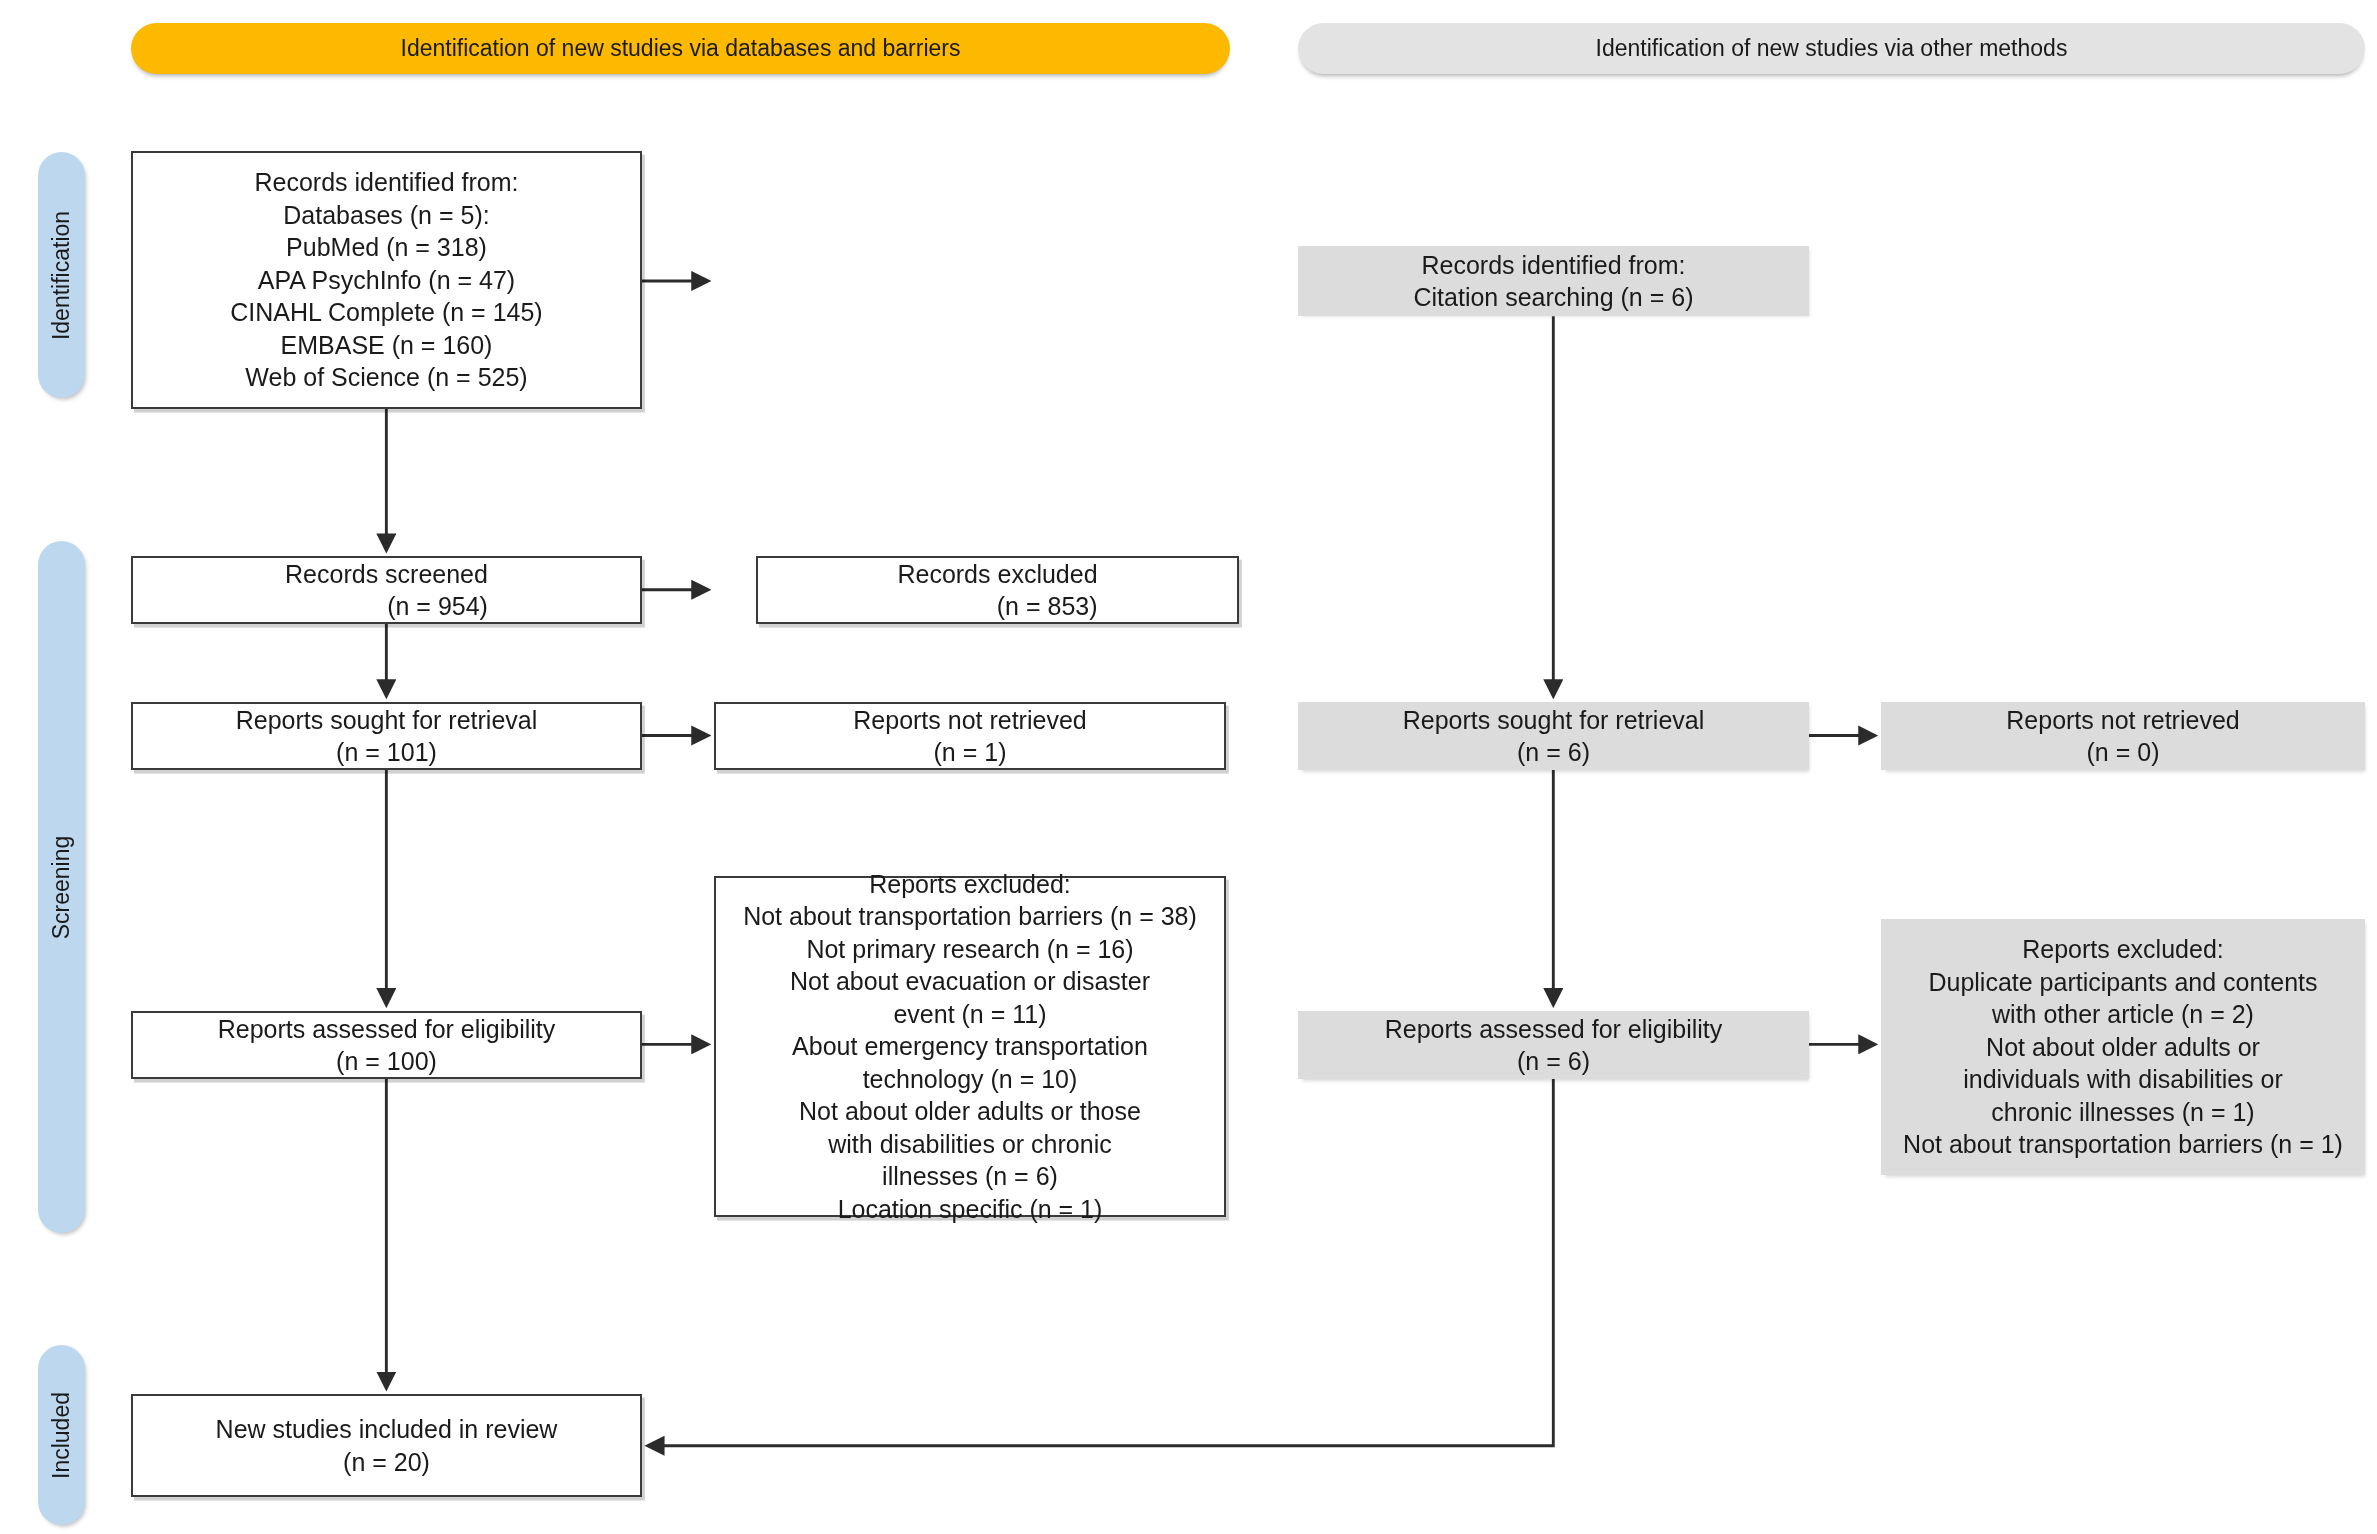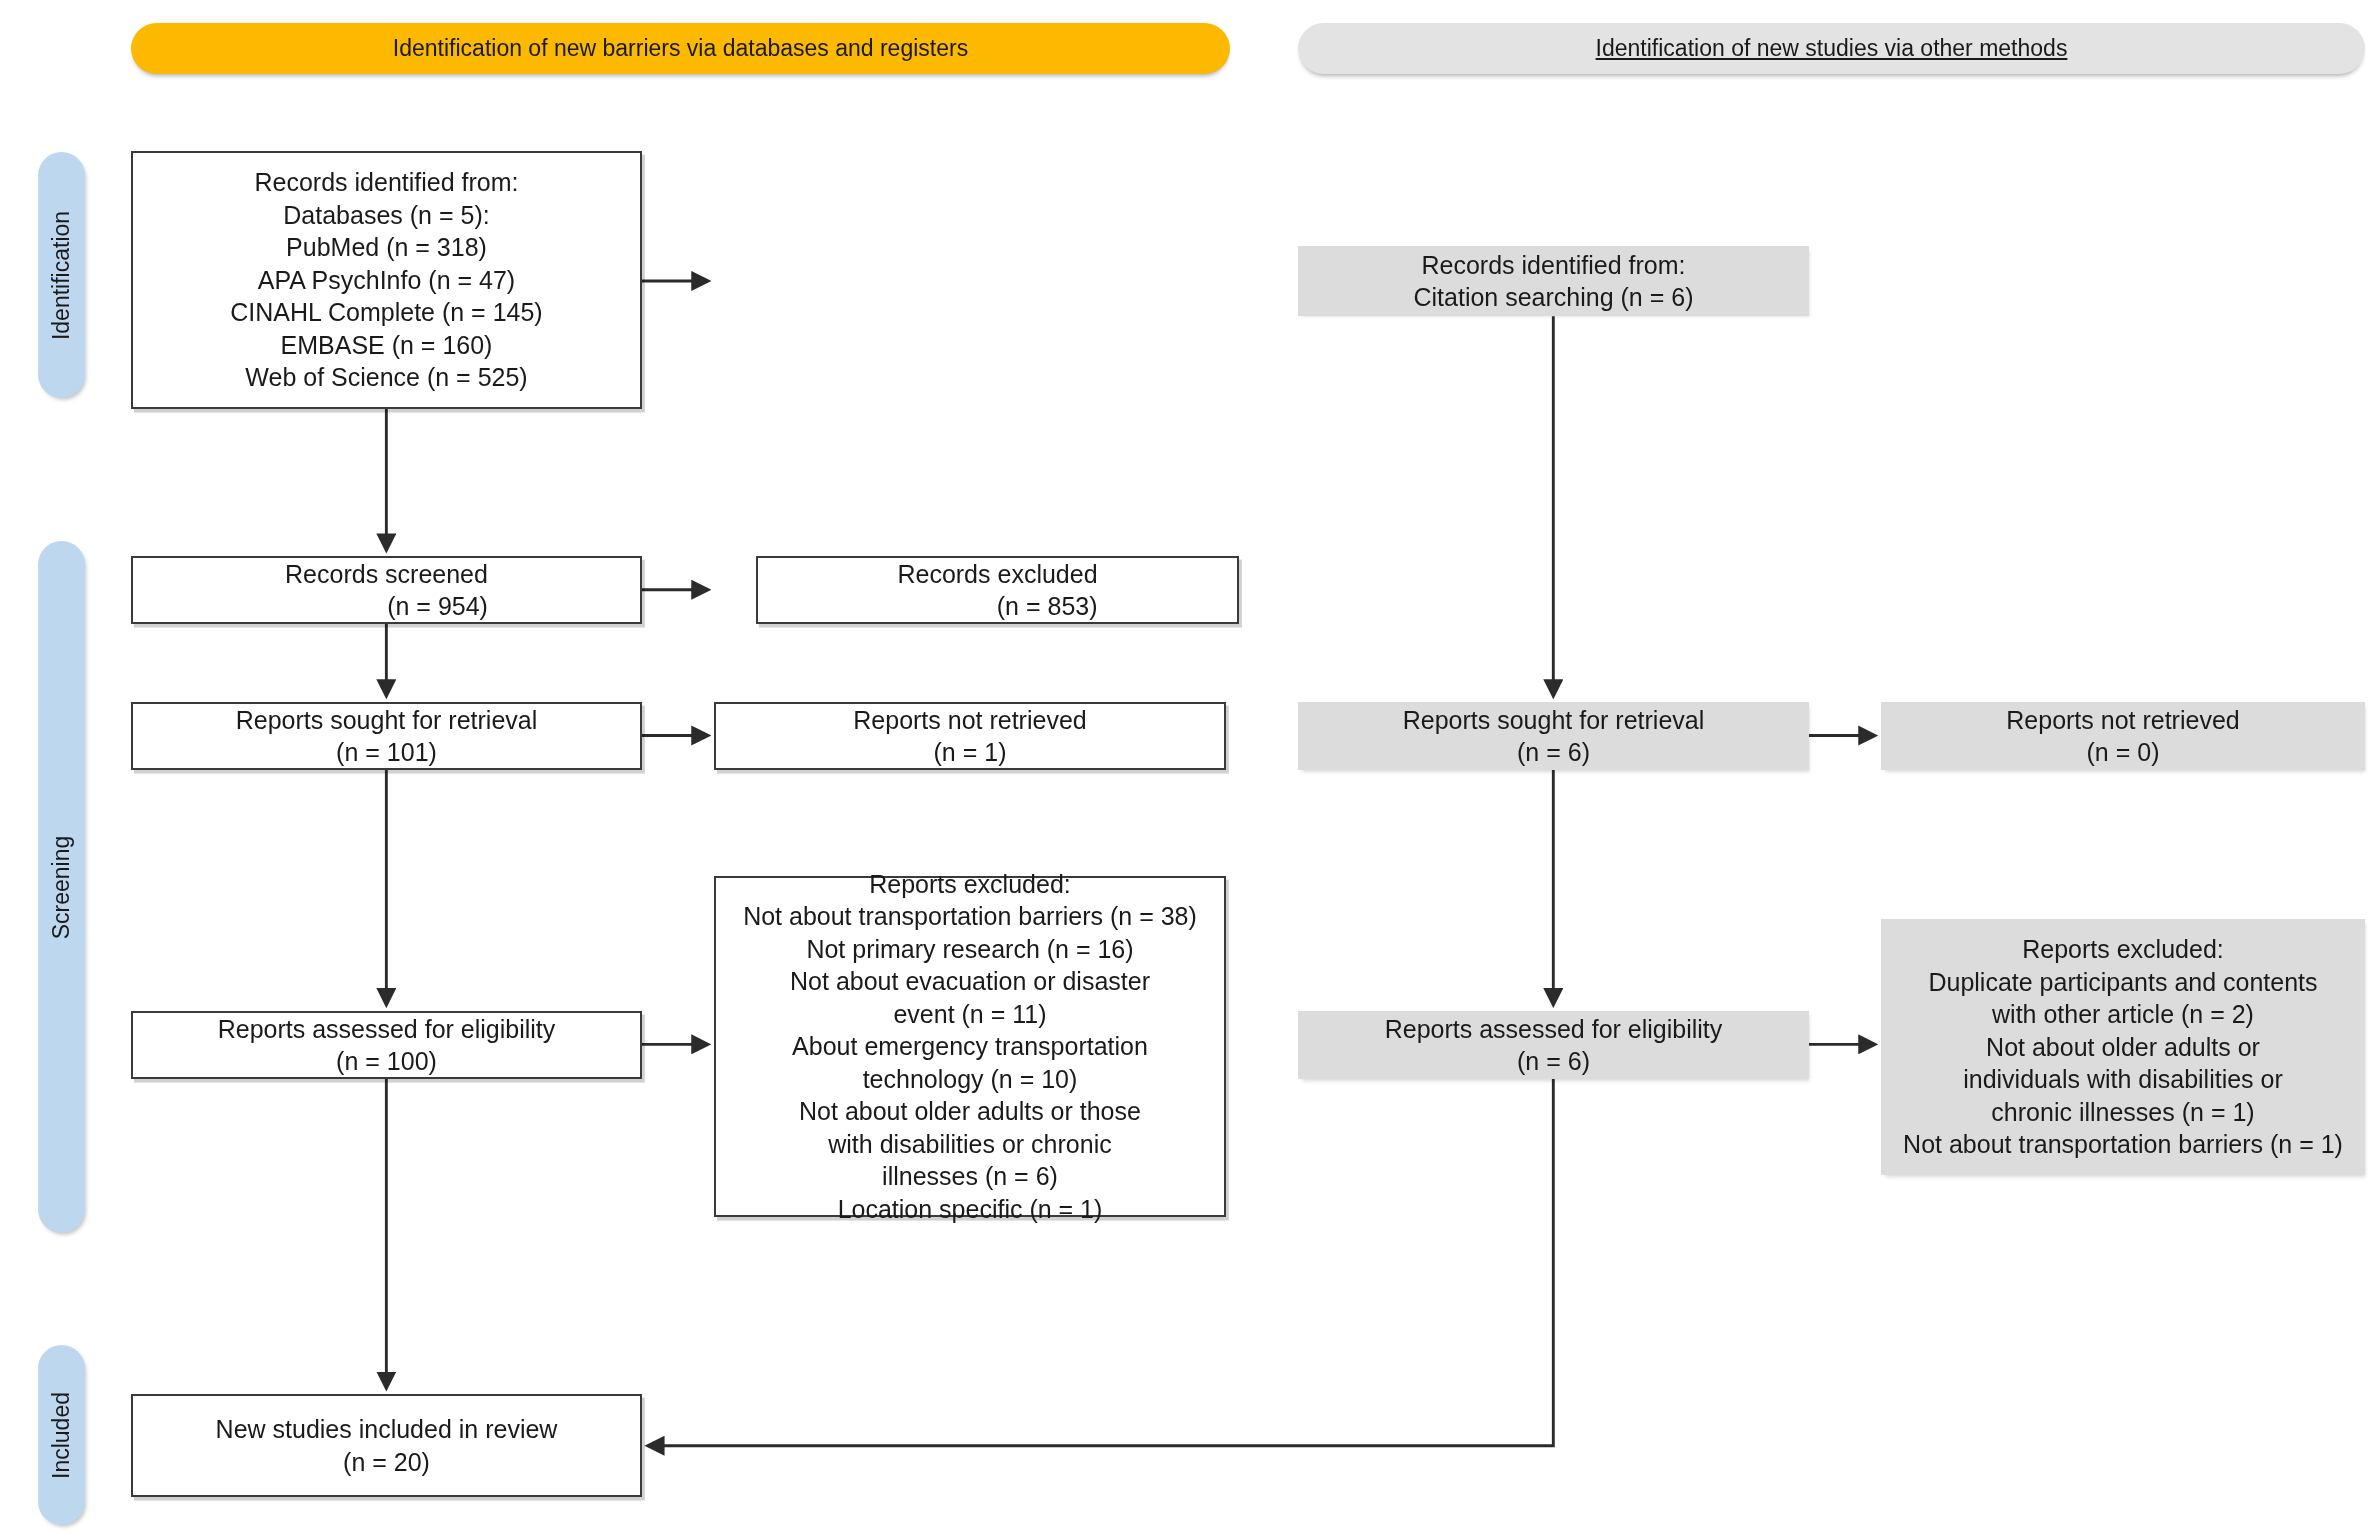--- a/index.html
+++ b/index.html
@@ -17,21 +17,21 @@
     border-radius: 30px;
     display: flex;
     align-items: center;
     justify-content: center;
     text-align: center;
     font-size: 23px;
     line-height: 1.25;
     box-shadow: 0 4.3px 5.7px -2.9px rgba(0,0,0,0.35);
   }
   .banner.yellow { background: #FCB900; }
-  .banner.gray   { background: #E3E3E3; text-decoration: underline; }
+  .banner.gray   { background: #E3E3E3; }
   .stage-pill {
     position: absolute;
     background: #BDD7EE;
     border-radius: 24.4px;
     display: flex;
     align-items: center;
     justify-content: center;
     box-shadow: 2.2px 2.9px 4.3px -1.4px rgba(0,0,0,0.25);
   }
   .stage-pill .vtext {
@@ -83,21 +83,21 @@
       <path d="M894,1024 L985,1024" marker-end="url(#arrow)"></path>
       <path d="M894,1454 L985,1454" marker-end="url(#arrow)"></path>
       <path d="M2163,440 L2163,968" marker-end="url(#arrow)"></path>
       <path d="M2163,1071 L2163,1398" marker-end="url(#arrow)"></path>
       <path d="M2519,1024 L2610,1024" marker-end="url(#arrow)"></path>
       <path d="M2519,1454 L2610,1454" marker-end="url(#arrow)"></path>
       <path d="M2163,1501 L2163,2013 L903,2013" marker-end="url(#arrow)"></path>
     </g>
   </svg>
 
-  <div class="banner yellow" style="left:131px; top:23px; width:1099px; height:51px;">Identification of new barriers via databases and registers</div>
+  <div class="banner yellow" style="left:131px; top:23px; width:1099px; height:51px;">Identification of new studies via databases and barriers</div>
 
   <div class="banner gray" style="left:1298px; top:23px; width:1067px; height:51px;">Identification of new studies via other methods</div>
 
   <div class="stage-pill" style="left:38px; top:152px; width:47px; height:246px;">
     <span class="vtext">Identification</span>
   </div>
 
   <div class="stage-pill" style="left:38px; top:541px; width:47px; height:692px;">
     <span class="vtext">Screening</span>
   </div>

